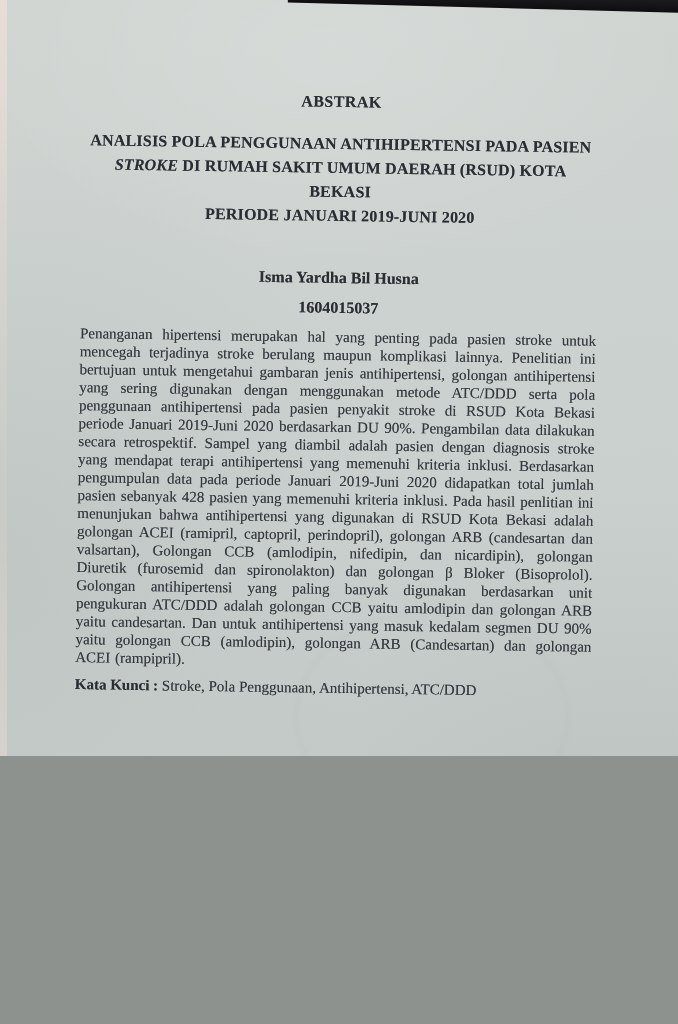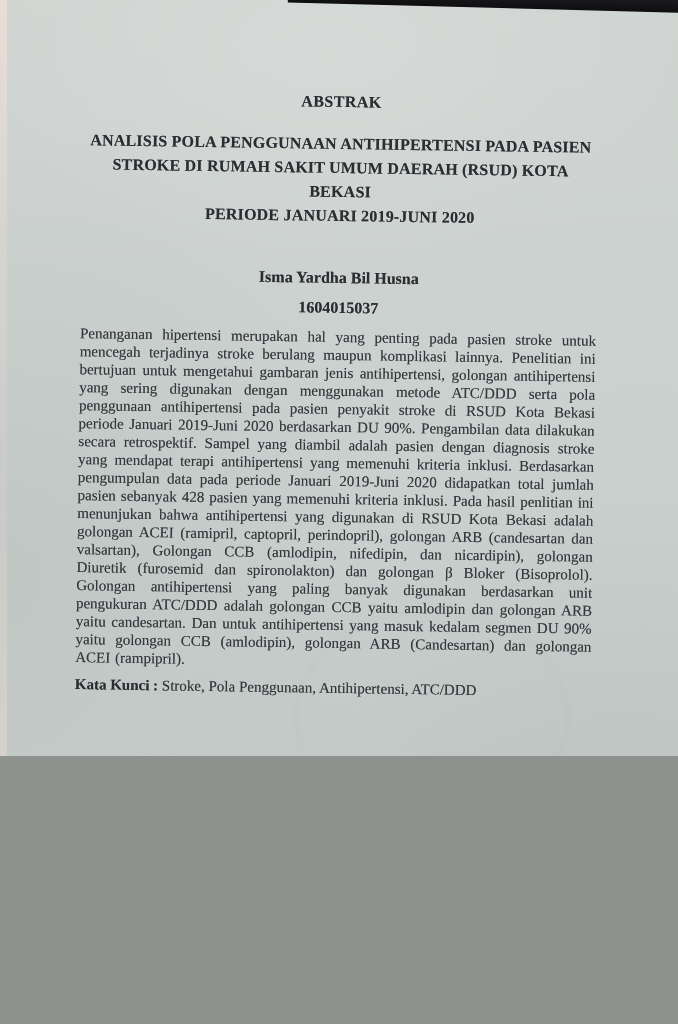--- a/index.html
+++ b/index.html
@@ -82,21 +82,21 @@
   .doc-title {
     margin-top: 21px;
     text-align: center;
     font-size: 16px;
     font-weight: bold;
     line-height: 24px;
     color: #2a2d32;
     letter-spacing: 0.2px;
   }
   .doc-title .line { display: block; }
-  .italic { }
+  .italic { font-style: italic; }
   .author {
     margin-top: 41px;
     text-align: center;
     font-size: 16px;
     font-weight: bold;
     color: #2a2d32;
   }
   .student-id {
     margin-top: 12px;
     text-align: center;

